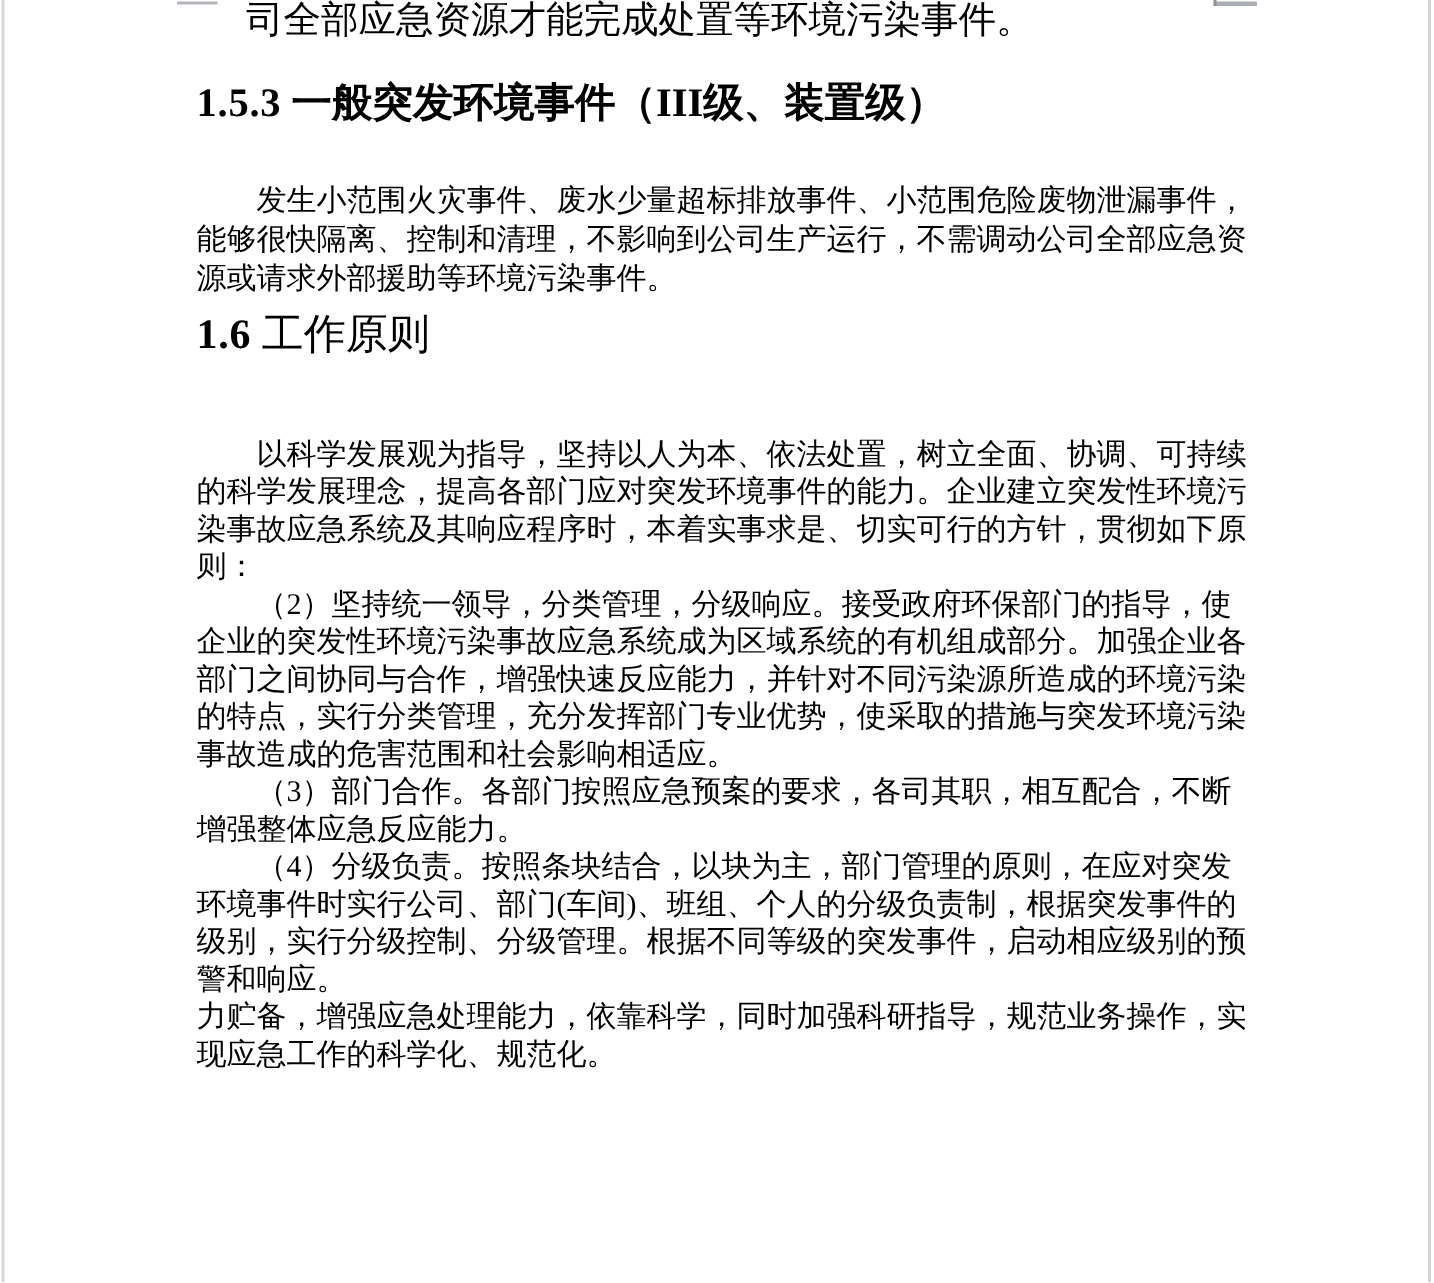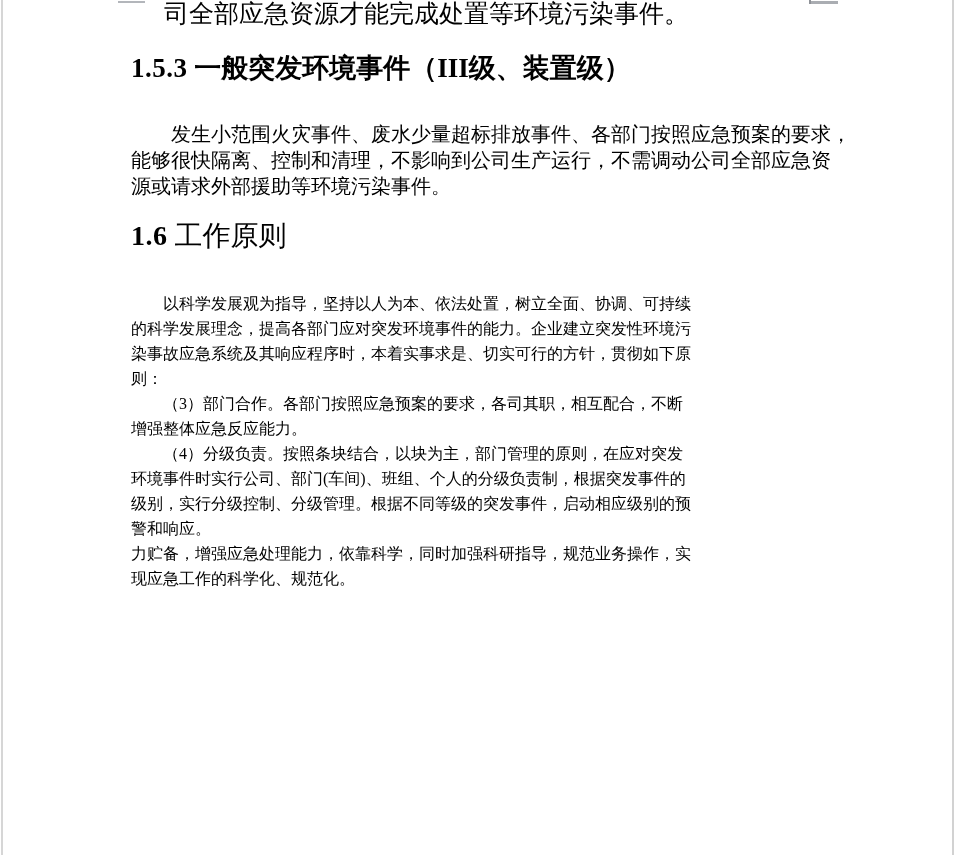--- a/index.html
+++ b/index.html
@@ -60,31 +60,31 @@
   .heading-153 .h-num { font-family: Liberation Serif, serif; letter-spacing: 0.5px; }
   .heading-153 .h-title { font-weight: bold; margin-top: 24px; }
   .para-153 {
     position: absolute;
     left: 0; top: 121px;
     font-size: 20px;
     line-height: 26px;
   }
   .heading-16 {
     position: absolute;
-    left: 0; top: 218px;
+    left: 0; top: 206px;
     font-size: 28px;
     line-height: 36px;
     white-space: pre;
   }
   .heading-16 .h-num { font-weight: bold; letter-spacing: 0.5px; }
   .heading-16 .h-title { font-weight: normal; }
   .principles {
     position: absolute;
     left: 0; top: 291px;
-    font-size: 16px;
+    font-size: 20px;
     line-height: 25px;
   }
   .para { margin: 0; }
   .line { white-space: pre; }
 </style>
 </head>
 <body>
 
 <div class="page">
 
@@ -94,33 +94,40 @@
   <div class="cropmark-right"></div>
   <div class="cropmark-right-tick"></div>
 
   <div class="content">
 
     <div class="cont-line">司全部应急资源才能完成处置等环境污染事件。</div>
 
     <div class="heading-153"><span class="h-num">1.5.3</span><span> </span><span class="h-title">一般突发环境事件（III级、装置级）</span></div>
 
     <div class="para-153 para">
-        <div class="line">　　发生小范围火灾事件、废水少量超标排放事件、各部门按照应急预案的要求，</div>
+        <div class="line">　　发生小范围火灾事件、废水少量超标排放事件、小范围危险废物泄漏事件，</div>
         <div class="line">能够很快隔离、控制和清理，不影响到公司生产运行，不需调动公司全部应急资</div>
         <div class="line">源或请求外部援助等环境污染事件。</div>
       </div>
 
     <div class="heading-16"><span class="h-num">1.6</span><span> </span><span class="h-title">工作原则</span></div>
 
     <div class="principles">
       <div class="para">
           <div class="line">　　以科学发展观为指导，坚持以人为本、依法处置，树立全面、协调、可持续</div>
           <div class="line">的科学发展理念，提高各部门应对突发环境事件的能力。企业建立突发性环境污</div>
           <div class="line">染事故应急系统及其响应程序时，本着实事求是、切实可行的方针，贯彻如下原</div>
           <div class="line">则：</div>
+        </div>
+      <div class="para">
+          <div class="line">　　（2）坚持统一领导，分类管理，分级响应。接受政府环保部门的指导，使</div>
+          <div class="line">企业的突发性环境污染事故应急系统成为区域系统的有机组成部分。加强企业各</div>
+          <div class="line">部门之间协同与合作，增强快速反应能力，并针对不同污染源所造成的环境污染</div>
+          <div class="line">的特点，实行分类管理，充分发挥部门专业优势，使采取的措施与突发环境污染</div>
+          <div class="line">事故造成的危害范围和社会影响相适应。</div>
         </div>
       <div class="para">
           <div class="line">　　（3）部门合作。各部门按照应急预案的要求，各司其职，相互配合，不断</div>
           <div class="line">增强整体应急反应能力。</div>
         </div>
       <div class="para">
           <div class="line">　　（4）分级负责。按照条块结合，以块为主，部门管理的原则，在应对突发</div>
           <div class="line">环境事件时实行公司、部门(车间)、班组、个人的分级负责制，根据突发事件的</div>
           <div class="line">级别，实行分级控制、分级管理。根据不同等级的突发事件，启动相应级别的预</div>
           <div class="line">警和响应。</div>

